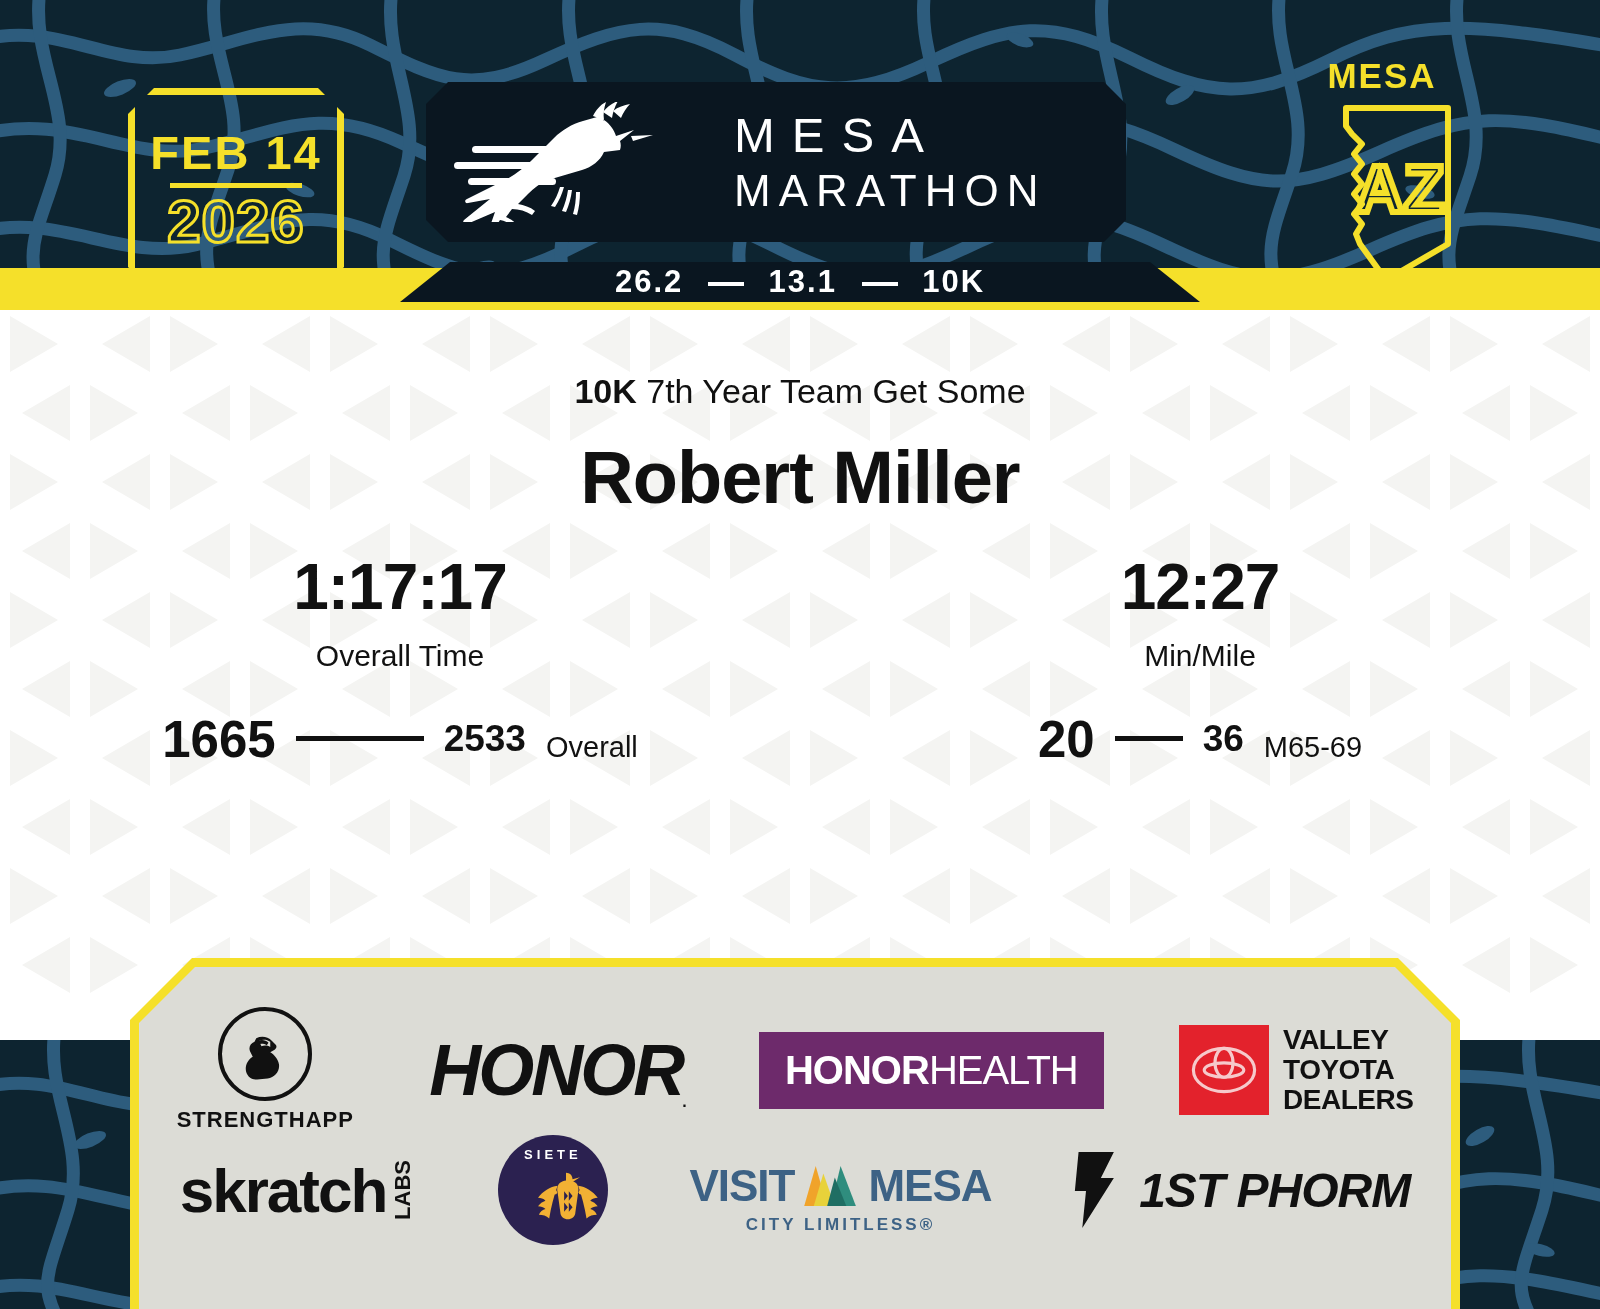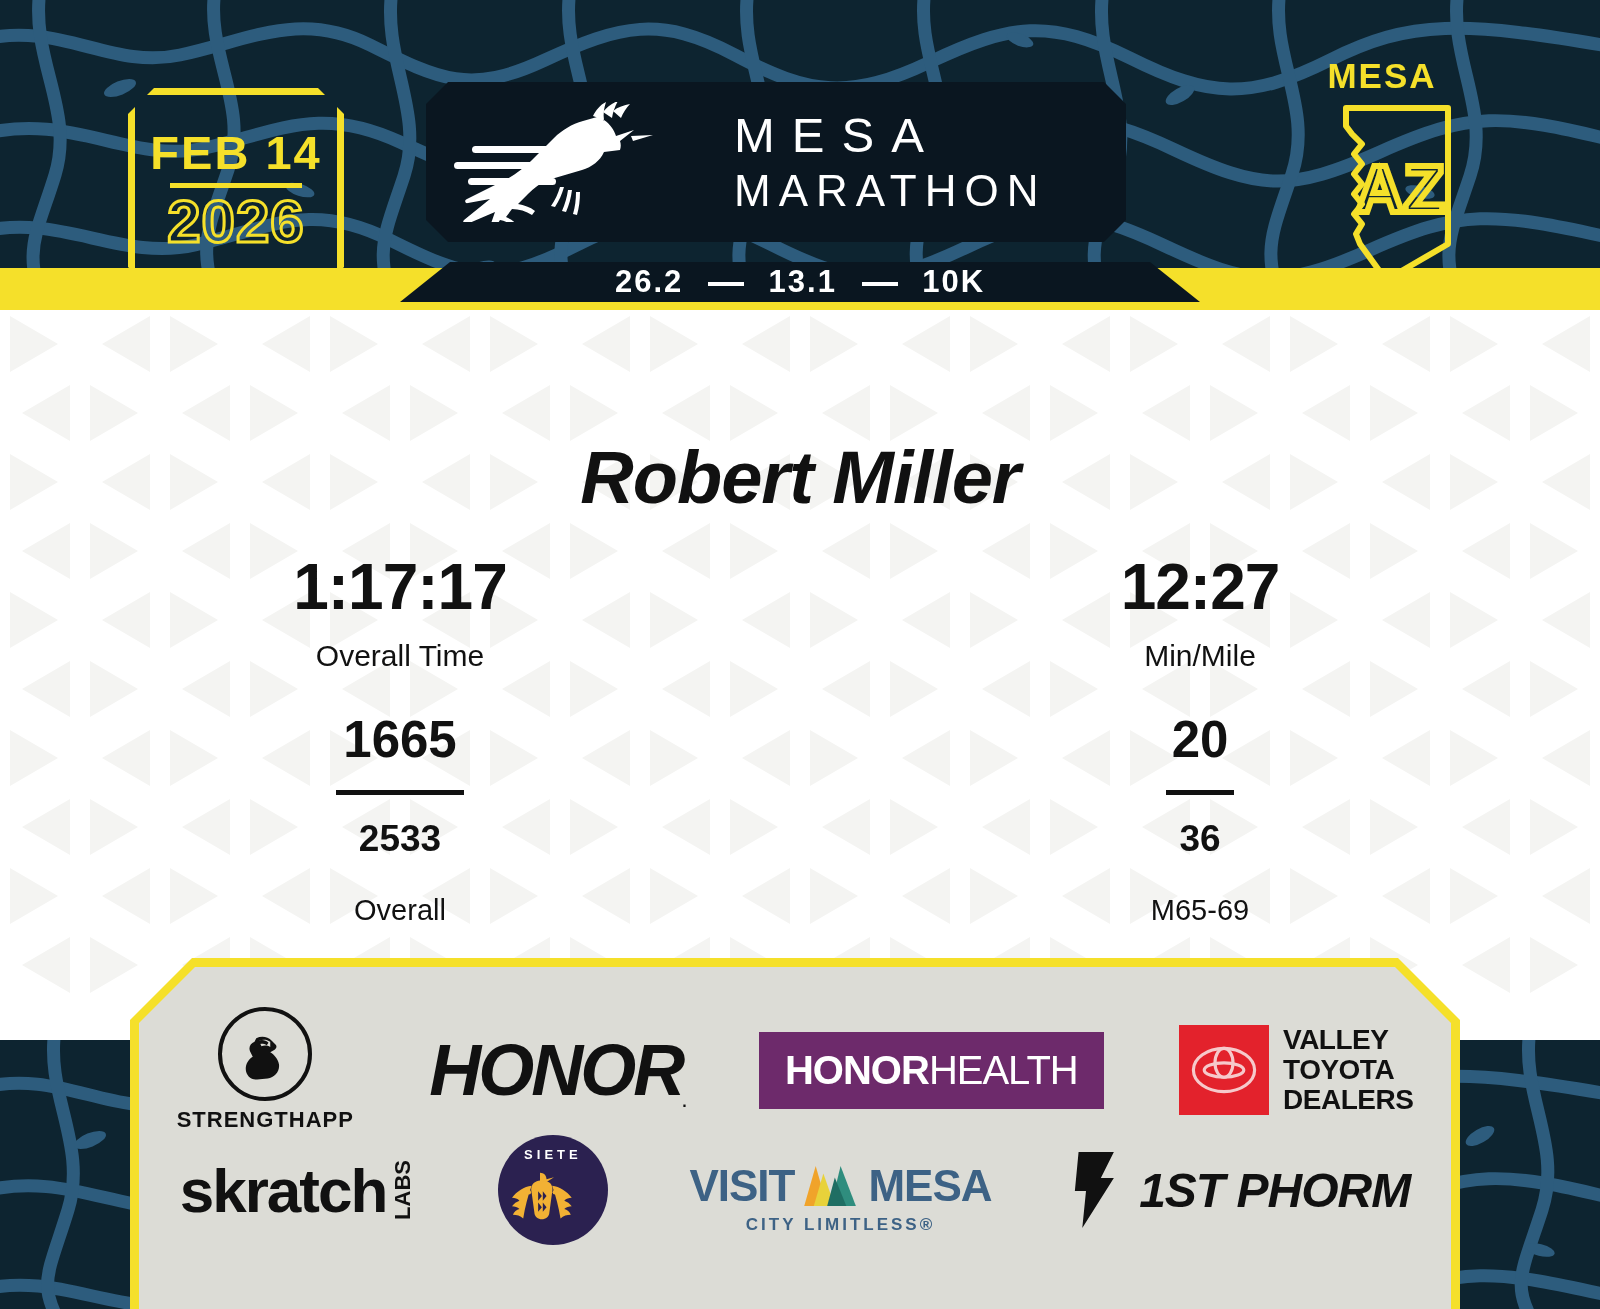--- a/index.html
+++ b/index.html
@@ -87,30 +87,30 @@
 
   .race-line{
     position:absolute;top:62px;left:0;width:1600px;text-align:center;
     font-size:34px;color:#111;
   }
   .race-line b{font-weight:bold;}
   .race-line span.sub{font-weight:400;}
 
   .athlete{
     position:absolute;top:125px;left:0;width:1600px;text-align:center;
-    font-size:74px;font-weight:bold;color:#111;letter-spacing:-1px;font-style:italic;
+    font-size:74px;font-weight:bold;color:#111;letter-spacing:-1px;
   }
 
   .stats{
     position:absolute;top:245px;left:0;width:1600px;display:flex;
   }
   .col{flex:1;display:flex;flex-direction:column;align-items:center;}
   .big{font-size:64px;font-weight:bold;color:#111;line-height:1;letter-spacing:-1px;}
   .cap{font-size:30px;color:#111;font-weight:400;margin-top:20px;}
-  .frac{margin-top:40px;display:flex;flex-direction:column;align-items:center;gap:20px;}
+  .frac{margin-top:40px;display:flex;flex-direction:row;align-items:center;gap:20px;}
   .frac .num{font-size:51px;font-weight:bold;color:#111;line-height:1.05;}
   .frac .bar{height:5px;background:#111;margin:3px 0 5px;}
   .frac .den{font-size:37px;font-weight:bold;color:#111;line-height:1.05;}
   .frac .flab{font-size:29px;font-weight:400;color:#111;margin-top:16px;}
 
   
   .footer-dark{
     position:absolute;left:0;top:1040px;width:1600px;height:269px;background:#0d2430;overflow:hidden;
   }
 
@@ -147,21 +147,21 @@
   
   .vt{display:flex;align-items:center;}
   .vt-red{width:90px;height:90px;background:#e3222c;display:flex;align-items:center;justify-content:center;}
   .vt-txt{margin-left:14px;color:#111;font-weight:bold;font-size:28px;line-height:1.06;letter-spacing:-0.5px;}
 
   
   .sk{font-size:62px;font-weight:bold;color:#111;letter-spacing:-2px;display:flex;align-items:flex-end;}
   .sk .labs{font-size:22px;font-weight:bold;letter-spacing:0px;writing-mode:vertical-rl;transform:rotate(180deg);margin-left:4px;margin-bottom:6px;}
 
   
-  .siete{width:110px;height:110px;border-radius:50%;background:#2b2150;display:flex;align-items:center;justify-content:flex-start;position:relative;}
+  .siete{width:110px;height:110px;border-radius:50%;background:#2b2150;display:flex;align-items:center;justify-content:flex-end;position:relative;}
   .siete-word{position:absolute;top:12px;left:0;width:110px;text-align:center;color:#fff;font-size:13px;font-weight:bold;letter-spacing:4px;}
 
   
   .vm{display:flex;flex-direction:column;align-items:center;margin-top:15px;}
   .vm-top{display:flex;align-items:center;font-size:44px;font-weight:bold;color:#3d6285;letter-spacing:-1px;}
   .vm-sub{font-size:17px;color:#3d6285;letter-spacing:3px;font-weight:bold;margin-top:4px;}
 
   
   .ph{display:flex;align-items:center;}
   .ph-word{font-size:48px;font-weight:bold;font-style:italic;color:#111;letter-spacing:-1px;margin-left:14px;}
@@ -264,20 +264,24 @@
           <polygon points="10,6 10,62 58,34" fill="#f4f4f2"></polygon>
           <polygon points="150,6 150,62 102,34" fill="#f4f4f2"></polygon>
           <polygon points="90,75 90,131 138,103" fill="#f4f4f2"></polygon>
           <polygon points="70,75 70,131 22,103" fill="#f4f4f2"></polygon>
         </pattern>
       </defs>
       <rect width="1600" height="690" fill="#ffffff"></rect>
       <rect width="1600" height="690" fill="url(#tri)"></rect>
     </svg>
 
+    <div class="race-line">
+      <b>10K</b>
+      <span class="sub">7th Year Team Get Some</span>
+    </div>
 
     <div class="athlete">Robert Miller</div>
 
     <div class="stats">
       <div class="col">
         <div class="big">1:17:17</div>
         <div class="cap">Overall Time</div>
         <div class="frac">
           <div class="num">1665</div>
           <div class="bar" style="width:128px"></div>

